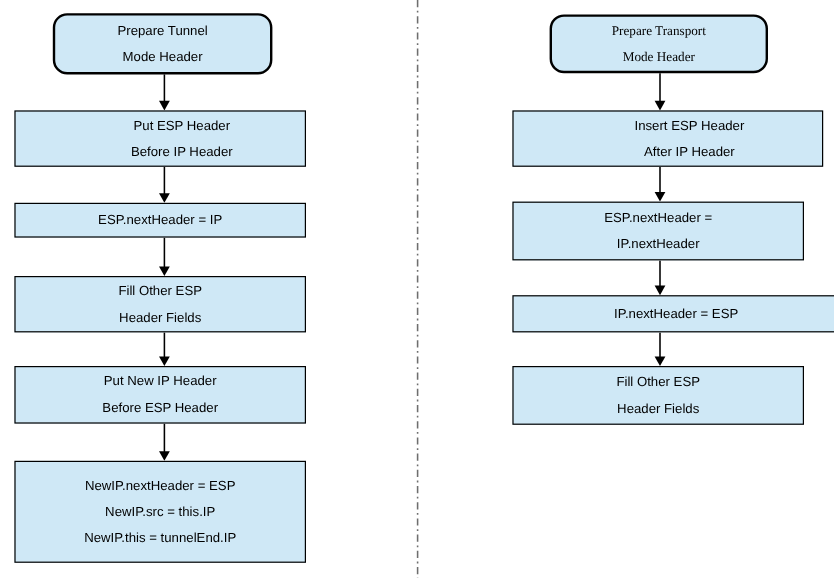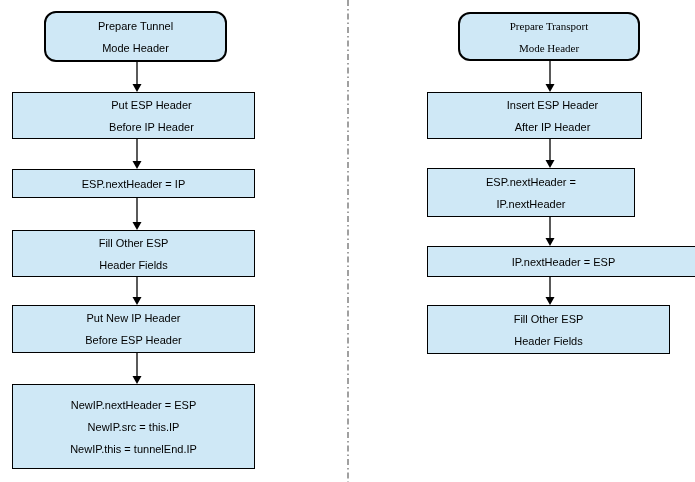--- a/index.html
+++ b/index.html
@@ -131,26 +131,26 @@
     <div>NewIP.nextHeader = ESP</div>
     <div>NewIP.src = this.IP</div>
     <div>NewIP.this = tunnelEnd.IP</div>
   </div>
 
   <div class="node terminator" style="left:458px; top:12px; width:182px; height:49px;font-family:Liberation Serif, serif;">
     <div>Prepare Transport</div>
     <div>Mode Header</div>
   </div>
 
-  <div class="node" style="left:427px; top:92px; width:215px; height:47px;padding-left:36px;">
+  <div class="node" style="left:427px; top:92px; width:259px; height:47px;padding-left:36px;">
     <div>Insert ESP Header</div>
     <div>After IP Header</div>
   </div>
 
-  <div class="node" style="left:427px; top:168px; width:208px; height:49px;">
+  <div class="node" style="left:427px; top:168px; width:243px; height:49px;">
     <div>ESP.nextHeader =</div>
     <div>IP.nextHeader</div>
   </div>
 
   <div class="node" style="left:427px; top:246px; width:273px; height:31px;">
     <div>IP.nextHeader = ESP</div>
   </div>
 
   <div class="node" style="left:427px; top:305px; width:243px; height:49px;">
     <div>Fill Other ESP</div>

